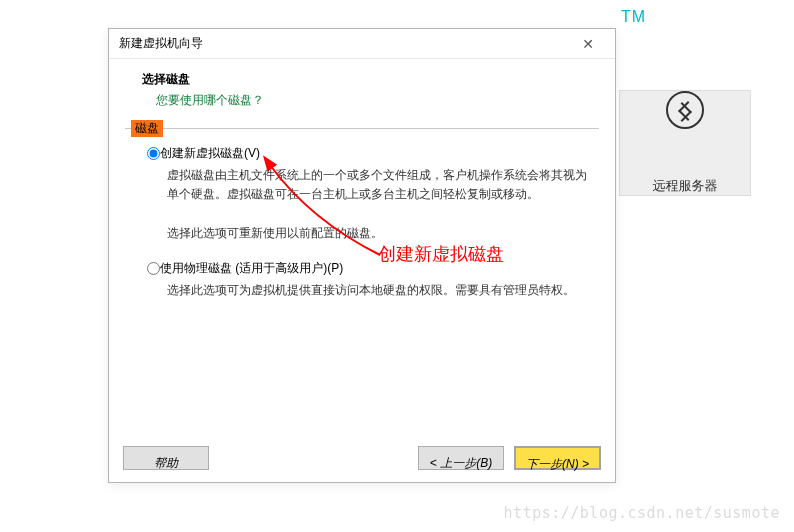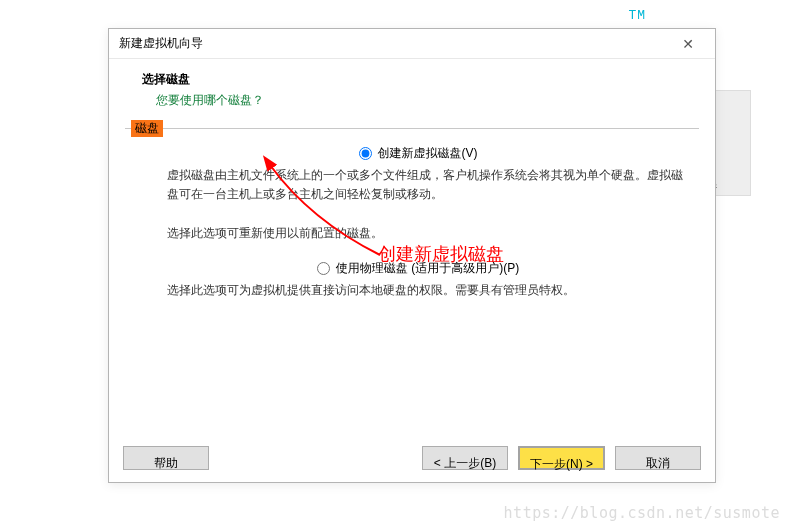--- a/index.html
+++ b/index.html
@@ -8,23 +8,22 @@
       font-family: "Microsoft YaHei", "Segoe UI", sans-serif;
       font-size: 12px;
       background: #fff;
       position: relative;
       overflow: hidden;
     }
     .tm-mark {
       position: absolute;
       top: 8px; right: 148px;
       color: #00b7d6;
-      font-size: 13px;
+      font-size: 16px;
       letter-spacing: 1px;
-      font-family: Liberation Mono, monospace;
     }
     .remote-panel {
       position: absolute;
       top: 90px; right: 43px;
       width: 132px; height: 106px;
       border: 1px solid #ddd;
       background: #eeeeee;
       display: flex;
       flex-direction: column;
       align-items: center;
@@ -53,21 +52,21 @@
       width: 12px; height: 12px;
       border-bottom: 2.5px solid #333;
       border-left: 2.5px solid #333;
       transform: rotate(45deg);
     }
     .remote-label { font-size: 13px; color: #333; }
 
     .dialog {
       position: absolute;
       top: 28px; left: 108px;
-      width: 608px; height: 455px;
+      width: 508px; height: 455px;
       border: 1px solid #b4b4b4;
       background: #fff;
       box-shadow: 0 2px 10px rgba(0,0,0,0.08);
     }
     .titlebar {
       height: 30px;
       display: flex;
       align-items: center;
       justify-content: space-between;
       padding: 0 10px 0 10px;
@@ -103,22 +102,20 @@
     }
     .radio-group {
       padding: 16px 10px 10px 22px;
     }
     .radio-item {
       margin-bottom: 16px;
     }
     .radio-row {
       display: flex;
       align-items: center;
-      gap: 6px;
-      justify-content: center;
     }
     .radio-row input[type="radio"] {
       width: 13px; height: 13px;
     }
     .radio-desc {
       padding-left: 20px;
       padding-top: 4px;
       color: #333;
       line-height: 1.6;
     }
@@ -133,20 +130,21 @@
     }
     .btn {
       height: 24px;
       min-width: 86px;
       border: 1px solid #adadad;
       background: #e1e1e1;
       font-size: 12px;
       font-family: inherit;
       cursor: pointer;
       padding: 8px 10px;
+      font-style: italic;
     }
     .btn-primary {
       border: 2px solid #a3a3a3;
       background: #fde047;
     }
     .spacer { flex: 1; }
 
     .annotation {
       position: absolute;
       top: 242px; left: 378px;
@@ -217,21 +215,20 @@
       </div>
 
     </div>
   </div>
 
   <div class="button-row">
     <button class="btn">帮助</button>
     <div class="spacer"></div>
     <button class="btn">&lt; 上一步(B)</button>
     <button class="btn btn-primary">下一步(N) &gt;</button>
-    <button class="btn">取消</button>
   </div>
 </div>
 
 <svg class="arrow-svg" width="160" height="120">
   <defs>
     <marker id="ah" markerWidth="10" markerHeight="10" refX="2" refY="3" orient="auto">
       <path d="M0,0 L0,6 L8,3 z" fill="#ff0000"></path>
     </marker>
   </defs>
   <path d="M130,105 Q60,70 20,15" stroke="#ff0000" stroke-width="2" fill="none" marker-end="url(#ah)"></path>

